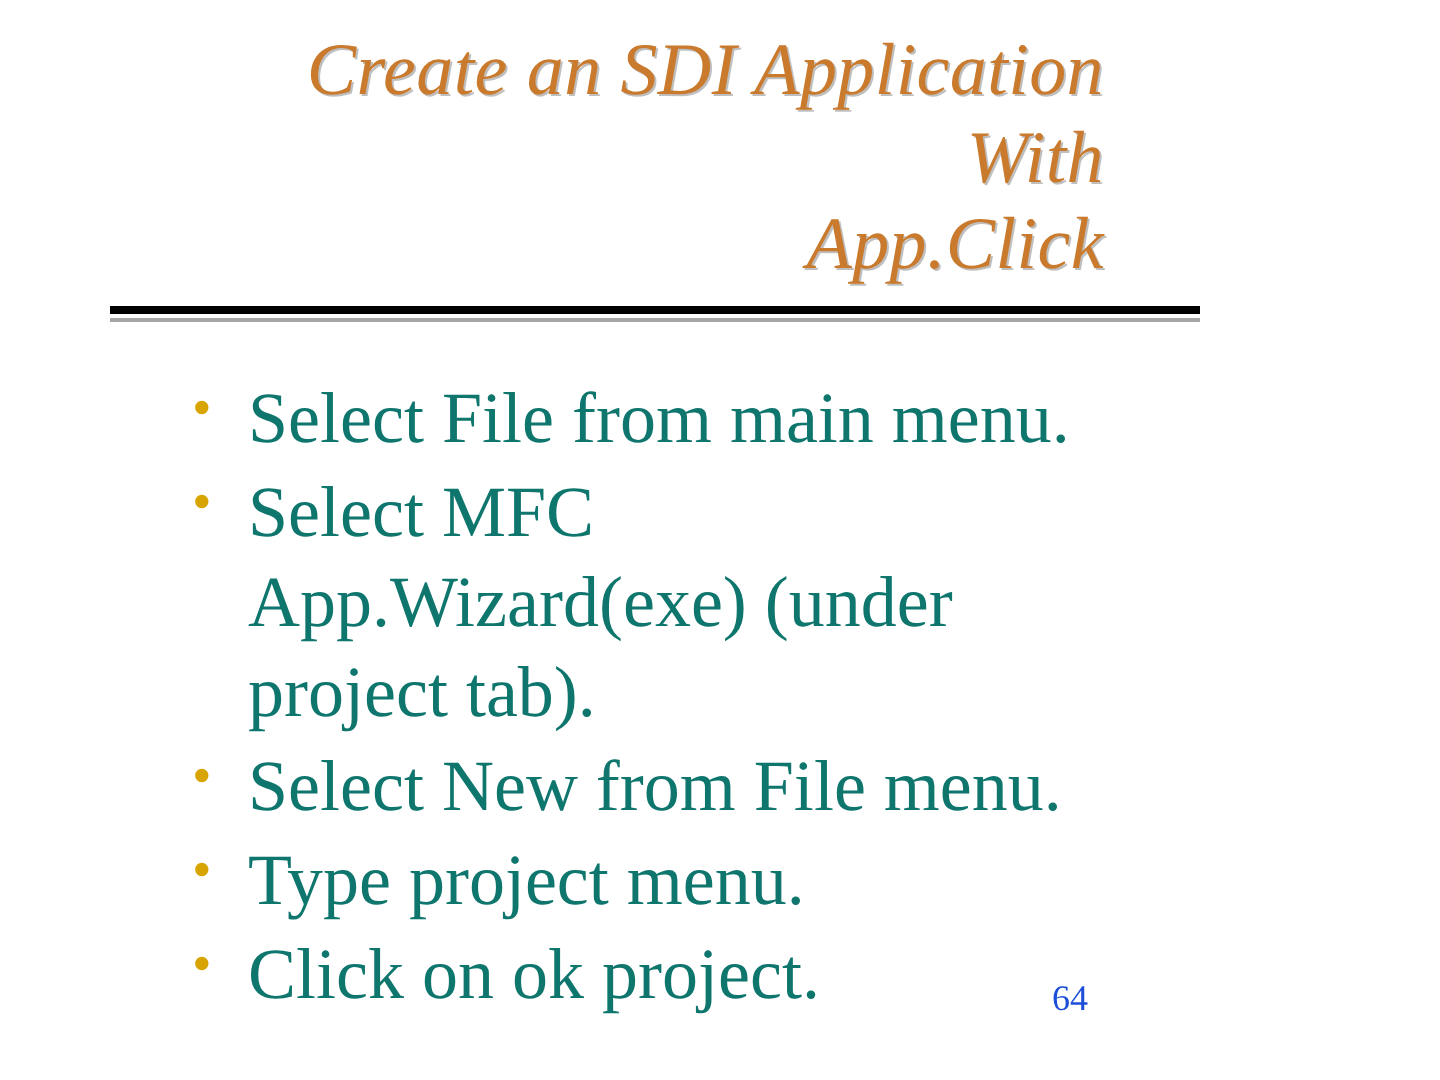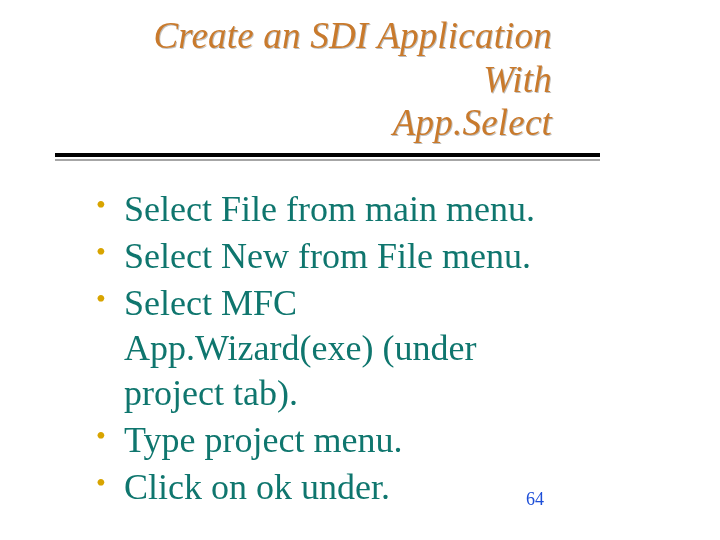--- a/index.html
+++ b/index.html
@@ -65,29 +65,29 @@
       color: #1d4ed8;
     }
   </style>
 </head>
 <body>
 
 <div class="slide">
   <div class="title-block">
     <h1>
       <span>Create an SDI Application With</span><br>
-      <span>App.Select</span>
+      <span>App.Click</span>
     </h1>
   </div>
   <div class="underline"></div>
 
   <div class="body">
     <ul class="bullets">
       <li><span>Select File from main menu.</span></li>
+      <li><span>Select MFC App.Wizard(exe) (under project tab).</span></li>
       <li><span>Select New from File menu.</span></li>
-      <li><span>Select MFC App.Wizard(exe) (under project tab).</span></li>
       <li><span>Type project menu.</span></li>
-      <li><span>Click on ok under.</span></li>
+      <li><span>Click on ok project.</span></li>
     </ul>
   </div>
 
   <div class="page-number">64</div>
 </div>
 
 </body></html>

